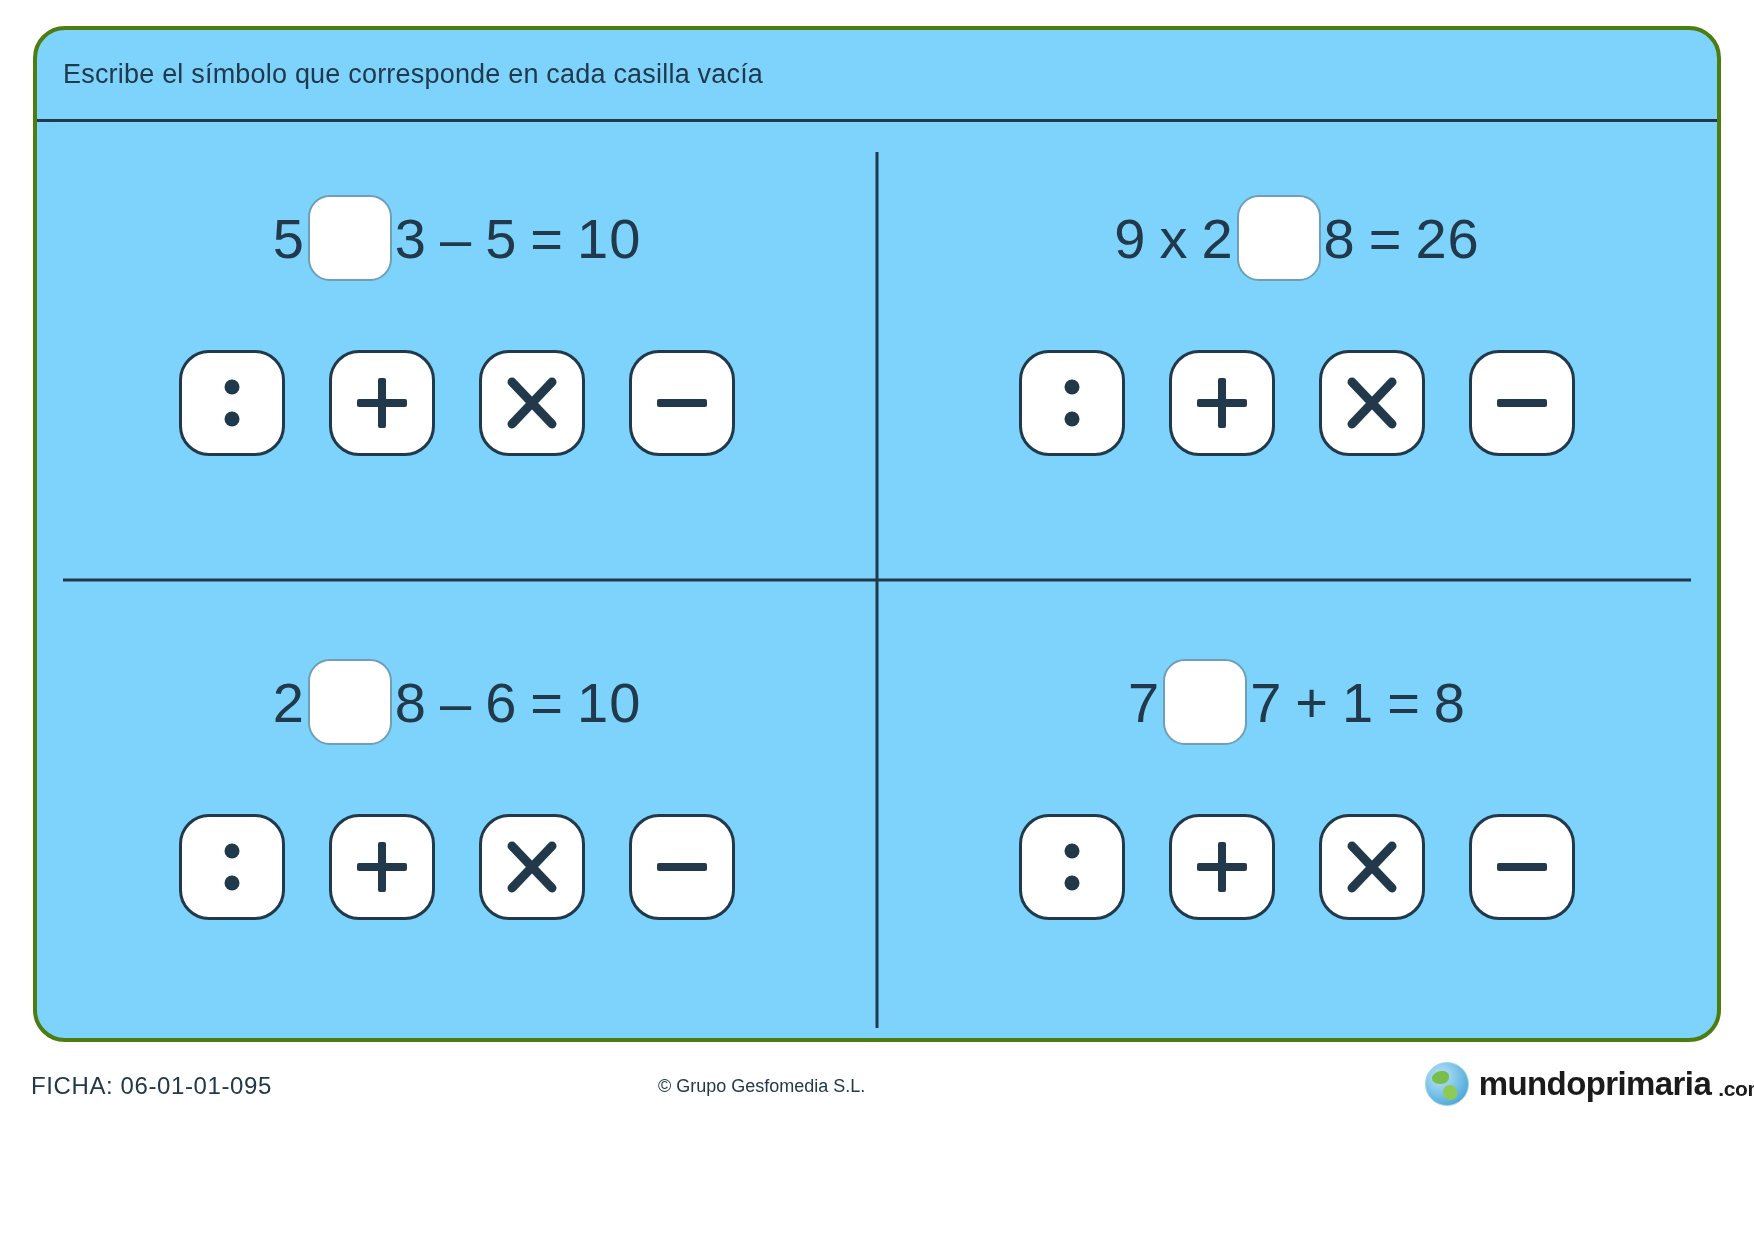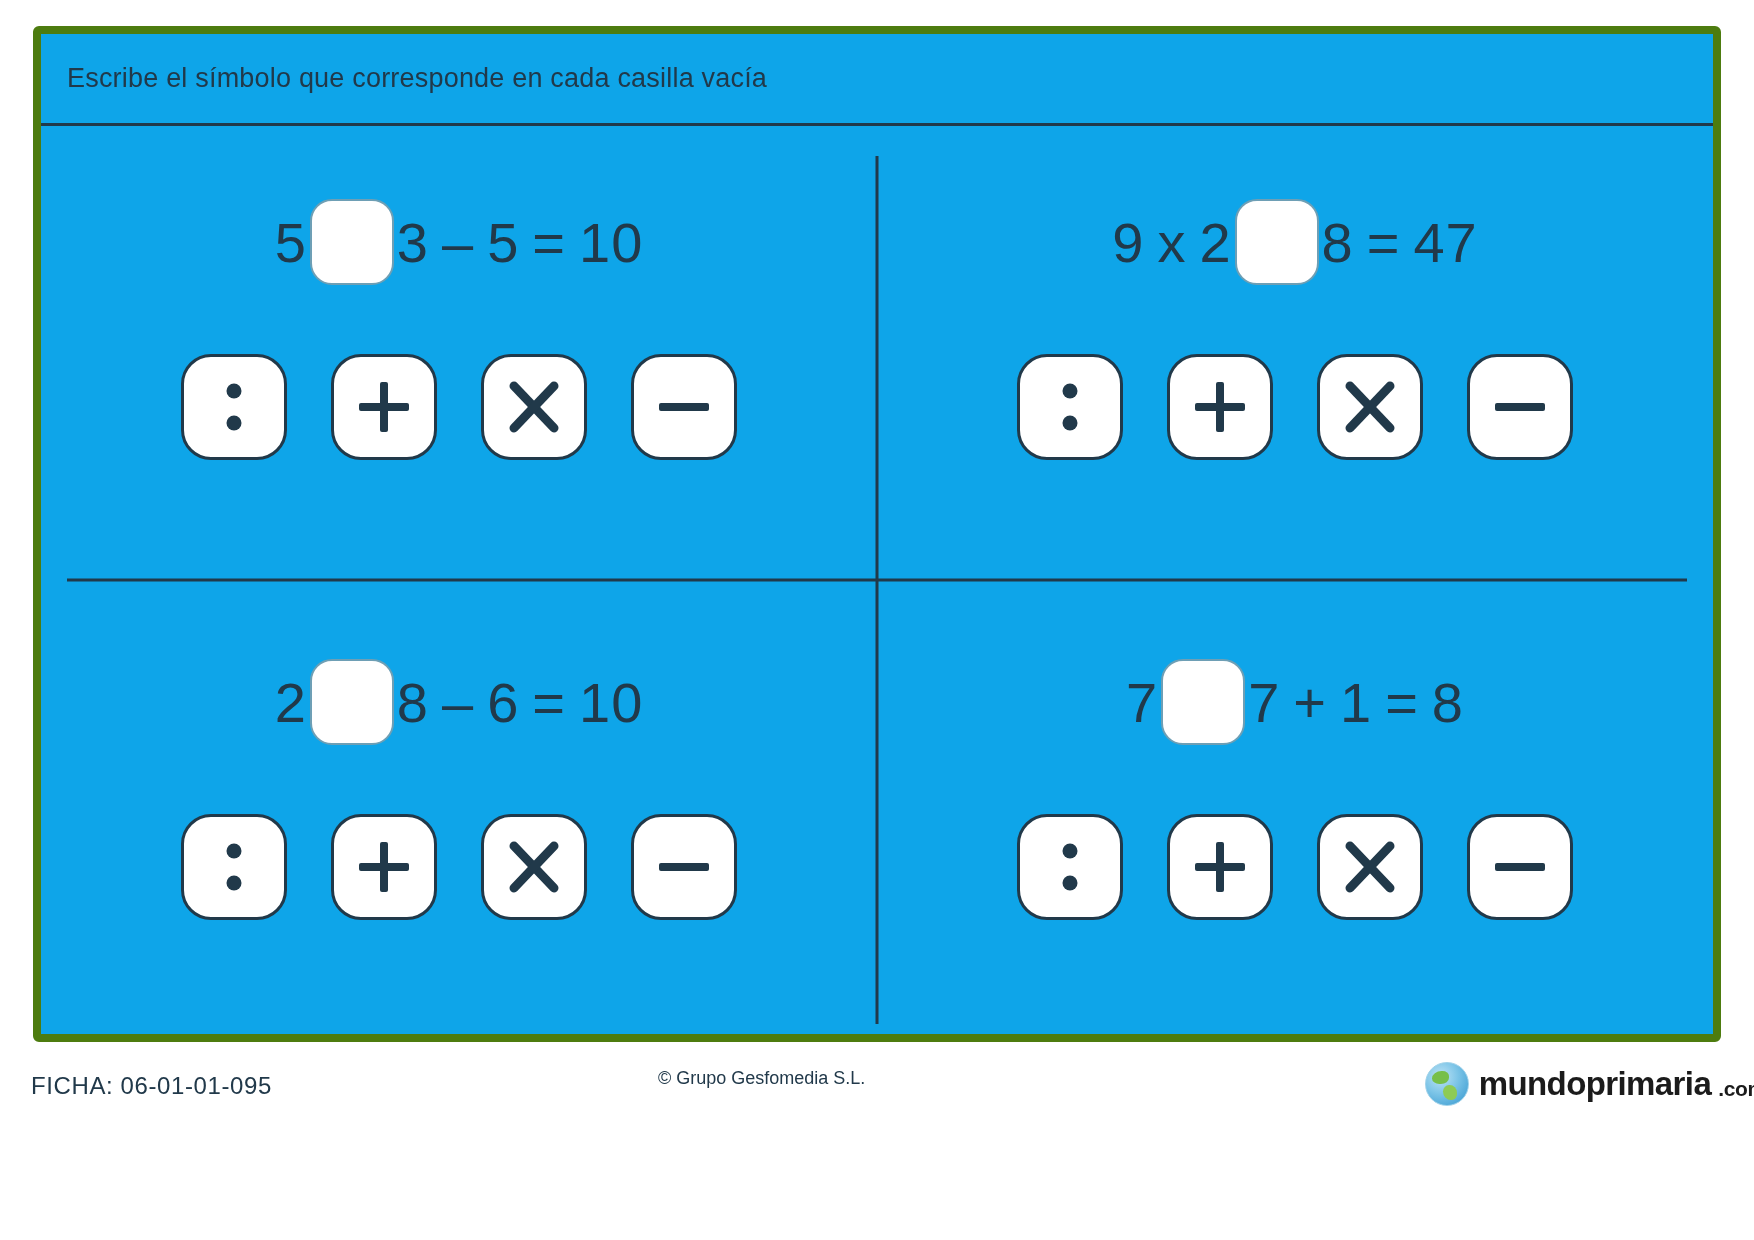--- a/index.html
+++ b/index.html
@@ -16,24 +16,24 @@
     position: relative;
   }
 
   
   .sheet {
     position: absolute;
     left: 33px;
     top: 26px;
     width: 1688px;
     height: 1016px;
-    border: 8px solid #4d7c0f;
-    border-radius: 6px;
+    border: 4px solid #4d7c0f;
+    border-radius: 32px;
     box-sizing: border-box;
-    background: #0ea5e9;
+    background: #7dd3fc;
   }
 
   
   .instruction-bar {
     position: absolute;
     left: 0;
     top: 0;
     width: 100%;
     height: 92px;
     box-sizing: border-box;
@@ -155,21 +155,21 @@
     position: absolute;
     left: 31px;
     top: 14px;
     font-size: 24px;
     letter-spacing: .6px;
     color: #21394a;
   }
   .copyright {
     position: absolute;
     left: 658px;
-    top: 10px;
+    top: 18px;
     font-size: 18px;
     color: #21394a;
   }
   .logo {
     position: absolute;
     right: 36px;
     top: 4px;
     display: flex;
     align-items: center;
     gap: 10px;
@@ -276,21 +276,21 @@
     </div>
 
     <div class="cell cell-1">
       <div class="equation">
         <span class="eq-part">9</span>
         <span class="eq-part sp">x</span>
         <span class="eq-part">2</span>
         <span class="answer-box"></span>
         <span class="eq-part">8</span>
         <span class="eq-part sp">=</span>
-        <span class="eq-part">47</span>
+        <span class="eq-part">26</span>
       </div>
       <div class="options">
         <div class="option-btn">
           <span>
             <svg width="44" height="62" viewBox="0 0 44 62">
                 <circle cx="22" cy="15" r="7.5" fill="#21394a"></circle>
                 <circle cx="22" cy="47" r="7.5" fill="#21394a"></circle>
               </svg>
           </span>
         </div>

